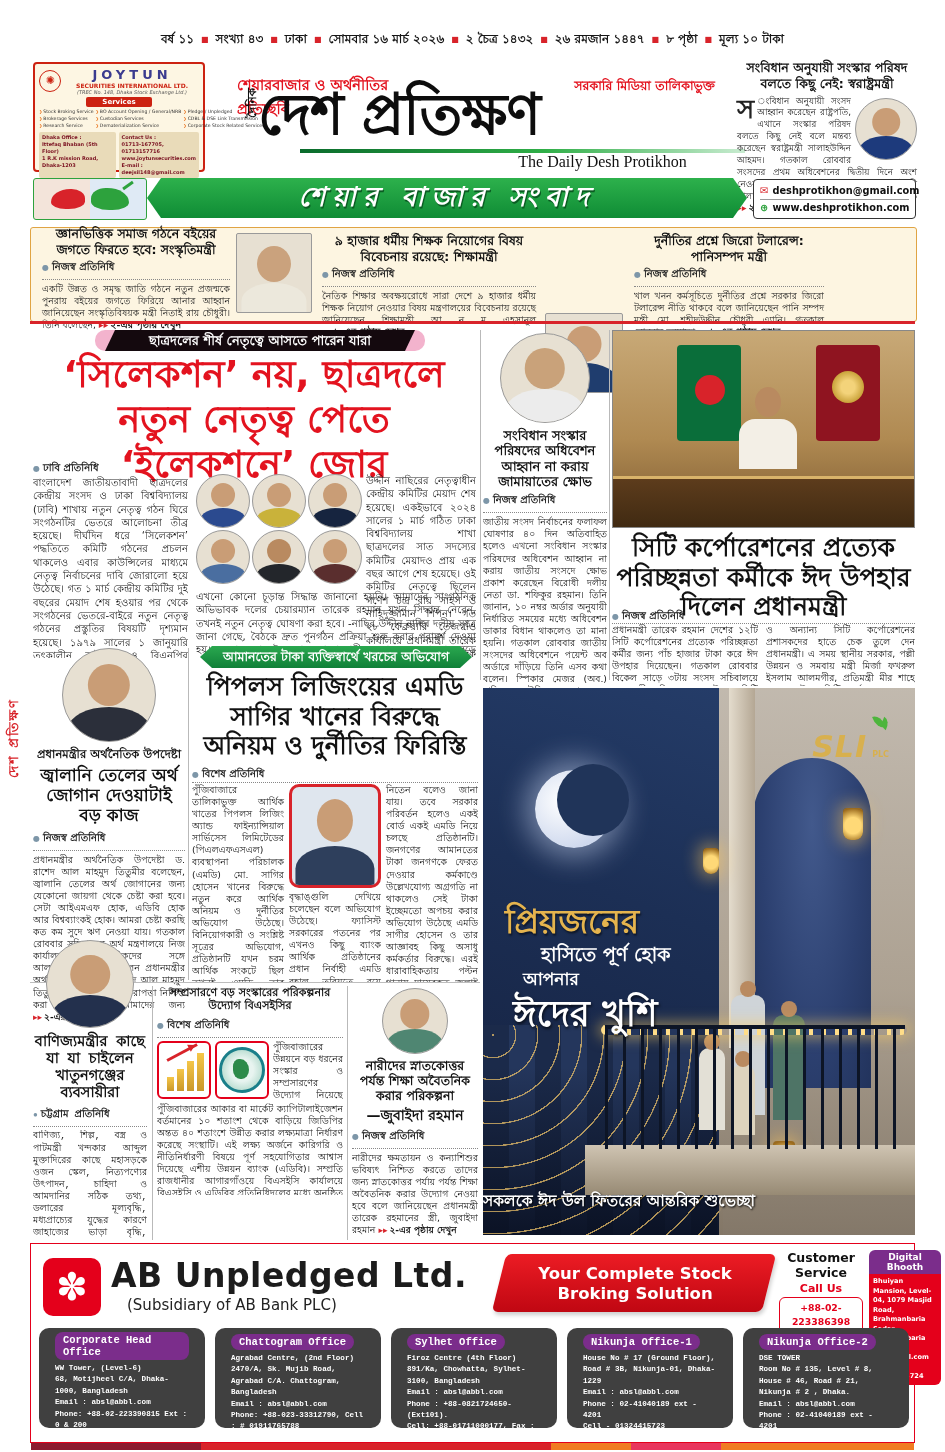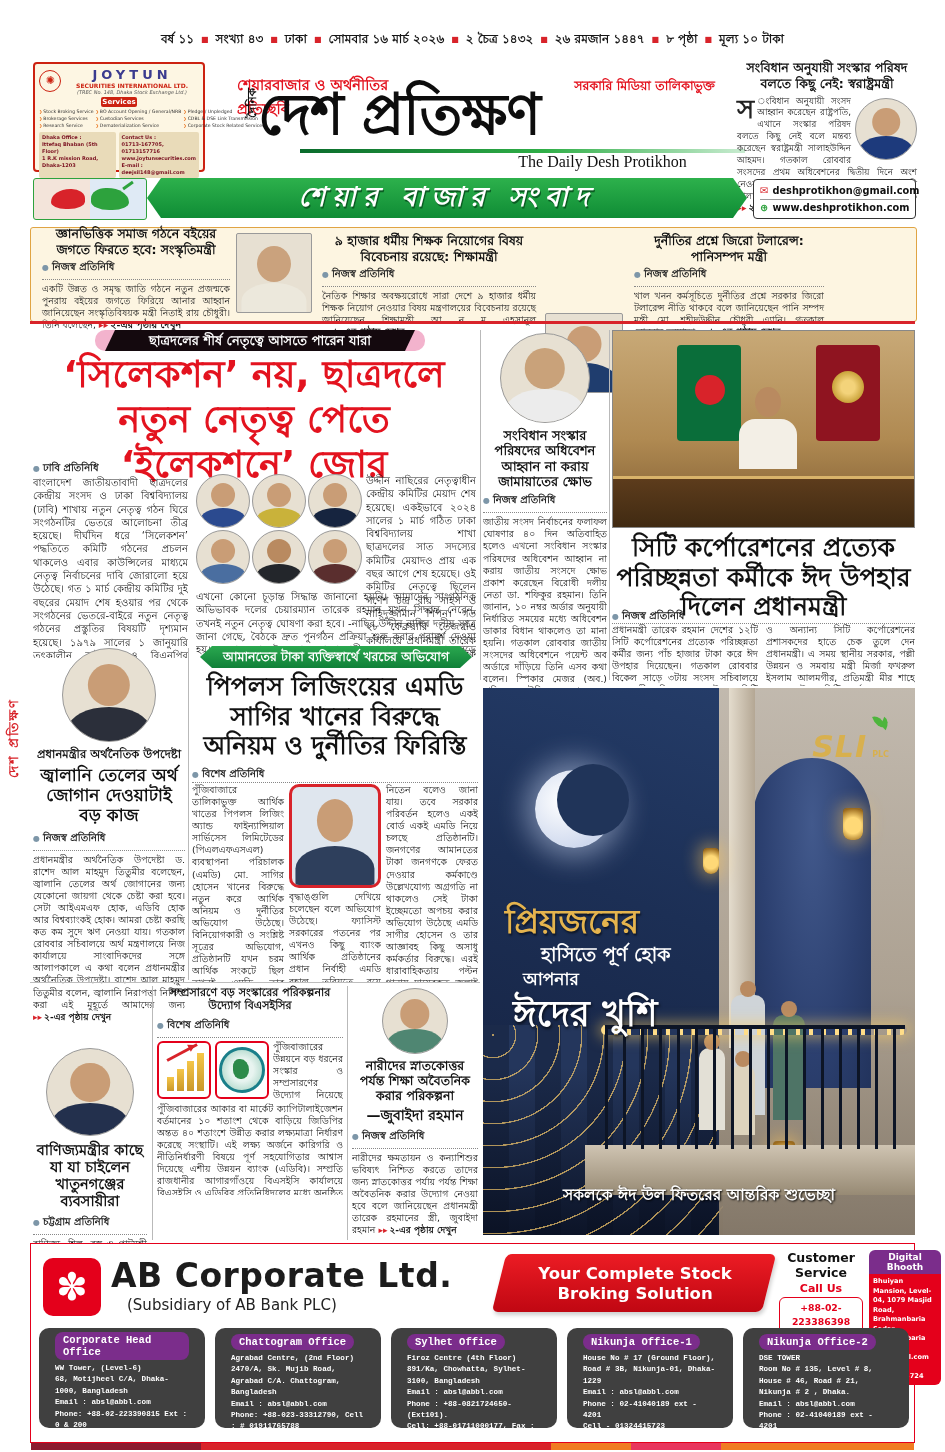--- a/index.html
+++ b/index.html
@@ -18,21 +18,21 @@
   .hlred{font-weight:700;text-align:center;line-height:1.22;color:#e3131f;}
   
   .dateline{top:30px;left:0;right:0;text-align:center;font-size:12px;font-weight:bold;color:#161616;}
   .dlseg+.dlseg::before{content:"■";color:#d8232a;font-size:8px;margin:0 7px;vertical-align:1px;}
   
   .joytun{left:33px;top:62px;width:172px;height:110px;border:2px solid #c21;border-radius:4px;
           background:#fdf6e3;padding:3px 4px;box-sizing:border-box;}
   .joy-name{color:#3b3b8f;font-weight:900;font-size:13px;letter-spacing:4px;text-align:center;}
   .joy-sub{color:#c21;font-size:6px;font-weight:bold;text-align:center;}
   .joy-trec{color:#555;font-size:5px;text-align:center;font-style:italic;}
-  .joy-svc-label{background:#c21;color:#fff;font-size:7px;font-weight:bold;width:36px;margin:2px auto;
+  .joy-svc-label{background:#c21;color:#fff;font-size:7px;font-weight:bold;width:66px;margin:2px auto;
                  text-align:center;border-radius:2px;padding:1px 0;}
   .joy-grid{display:flex;gap:2px;}
   .joy-grid ul{margin:0;padding:0;list-style:none;flex:1;}
   .joy-grid li{font-size:4.6px;color:#333;line-height:1.5;white-space:nowrap;overflow:hidden;}
   .joy-grid li::before{content:"❯";color:#e87722;margin-right:1px;font-size:4px;}
   .joy-bottom{display:flex;gap:3px;margin-top:2px;}
   .joy-box{background:#e9dbb9;border-radius:2px;flex:1;padding:2px 3px;color:#7a1020;font-size:5px;line-height:1.4;font-weight:bold;}
   
   .tagline{left:237px;top:74px;width:180px;color:#e3131f;font-weight:800;font-size:14.5px;}
   .listed{left:555px;top:77px;width:160px;color:#e3131f;font-weight:800;font-size:12.5px;text-align:right;}
@@ -144,21 +144,21 @@
            background:repeating-radial-gradient(circle at 10px 10px,#f5c86a 0 1.2px,transparent 1.5px 22px);opacity:.7;}
   .sli-logo{position:absolute;right:26px;top:26px;text-align:right;}
   .sli-logo .leaf{display:inline-block;width:10px;height:14px;background:#4db53c;border-radius:0 100% 0 100%;transform:rotate(-18deg);}
   .sli-logo .leaf2{width:8px;height:11px;transform:rotate(30deg);margin-left:-3px;}
   .sli-word{color:#d8b04e;font-size:30px;font-weight:900;font-style:italic;letter-spacing:1px;line-height:.9;}
   .sli-plc{color:#d8b04e;font-size:8px;font-weight:bold;}
   .sli-t1{position:absolute;left:22px;top:208px;color:#e5b44e;font-size:33px;font-weight:900;text-shadow:1px 2px 2px #00000088;}
   .sli-t2{position:absolute;left:58px;top:252px;color:#fff;font-size:19px;font-weight:800;}
   .sli-t3{position:absolute;left:40px;top:278px;color:#fff;font-size:17px;font-weight:800;}
   .sli-t4{position:absolute;left:30px;top:298px;color:#fff;font-size:36px;font-weight:900;text-shadow:1px 2px 3px #000000aa;}
-  .sli-foot{position:absolute;left:0;bottom:26px;width:100%;text-align:center;color:#fff;font-size:15.5px;font-weight:900;
+  .sli-foot{position:absolute;left:0;bottom:20px;width:100%;text-align:left;color:#fff;font-size:15.5px;font-weight:900;
             text-shadow:1px 1px 2px #000;margin-top:30px;}
   
   .ab{left:30px;top:1243px;width:885px;height:200px;border:1px solid #e4001b;box-sizing:border-box;background:#fff;}
   .ab-logo{position:absolute;left:12px;top:14px;width:58px;height:58px;background:#e4001b;border-radius:10px;
            color:#fff;font-size:38px;line-height:58px;text-align:center;font-weight:bold;}
   .ab-brand{position:absolute;left:80px;top:12px;font-size:33px;font-weight:700;color:#1c1c1c;letter-spacing:.5px;}
   .ab-sub{position:absolute;left:96px;top:52px;font-size:15px;color:#222;}
   .ab-banner{position:absolute;left:468px;top:10px;width:270px;height:58px;background:linear-gradient(180deg,#ec1c24,#c00712);
              transform:skewX(-14deg);border-radius:6px;box-shadow:2px 3px 4px #00000033;}
   .ab-banner span{display:block;transform:skewX(14deg);color:#fff;font-weight:800;font-size:16.5px;text-align:center;
@@ -419,21 +419,21 @@
     <div class="sli-t2">হাসিতে পূর্ণ হোক</div>
     <div class="sli-t3">আপনার</div>
     <div class="sli-t4">ঈদের খুশি</div>
     <div class="sli-foot">সকলকে ঈদ উল ফিতরের আন্তরিক শুভেচ্ছা</div>
   </div>
 
   <div class="abs hrule" style="left:30px;top:982px;width:450px;"></div>
   <div class="abs vrule" style="left:152px;top:986px;height:254px;"></div>
   <div class="abs vrule" style="left:347px;top:986px;height:254px;"></div>
 
-  <div class="abs" style="left:33px;top:1048px;width:114px;">
+  <div class="abs" style="left:33px;top:940px;width:114px;font-family:Liberation Mono, monospace;">
     <div class="portrait" style="width:86px;height:86px;margin:0 auto;--s:#23304d;"></div>
     <div class="hl" style="font-size:14.5px;margin-top:6px;">বাণিজ্যমন্ত্রীর কাছে যা যা চাইলেন খাতুনগঞ্জের ব্যবসায়ীরা</div>
     <div class="byline" style="margin-top:4px;"><span class="dot">●</span><span>চট্টগ্রাম প্রতিনিধি</span></div>
     <div class="drule"></div>
     <div class="bt9" style="height:108px;overflow:hidden;">
       <span>বাণিজ্য, শিল্প, বস্ত্র ও পাটমন্ত্রী খন্দকার আব্দুল মুক্তাদিরের কাছে মহাসড়কে ওজন স্কেল, নিত্যপণ্যের উৎপাদন, চাহিদা ও আমদানির সঠিক তথ্য, ডলারের মূল্যবৃদ্ধি, মধ্যপ্রাচ্যের যুদ্ধের কারণে জাহাজের ভাড়া বৃদ্ধি, আয়কর সমস্যা, চাঁদা, ঘুষসহ নানা বিষয়ে সহায়তা চেয়েছেন</span>
       
     </div>
   </div>
 
@@ -469,21 +469,21 @@
     <div class="byline" style="margin-top:4px;"><span class="dot">●</span><span>নিজস্ব প্রতিনিধি</span></div>
     <div class="drule"></div>
     <div class="bt9" style="height:86px;overflow:hidden;">
       <span>নারীদের ক্ষমতায়ন ও কন্যাশিশুর ভবিষ্যৎ নিশ্চিত করতে তাদের জন্য স্নাতকোত্তর পর্যায় পর্যন্ত শিক্ষা অবৈতনিক করার উদ্যোগ নেওয়া হবে বলে জানিয়েছেন প্রধানমন্ত্রী তারেক রহমানের স্ত্রী, জুবাইদা রহমান</span>
       <span class="jump" style="font-size:9px;"><span class="jarr">▸▸</span><span>২-এর পৃষ্ঠায় দেখুন</span></span>
     </div>
   </div>
 
   <div class="abs ab">
     <div class="ab-logo">✽</div>
-    <div class="ab-brand">AB Corporate Ltd.</div>
+    <div class="ab-brand">AB Unpledged Ltd.</div>
     <div class="ab-sub">(Subsidiary of AB Bank PLC)</div>
     <div class="ab-banner">
         <span>Your Complete Stock Broking Solution</span>
       </div>
     <div class="ab-cs">
       <div class="ab-cs-t">Customer Service</div>
       <div class="ab-call">Call Us</div>
       <div class="ab-phones">
         <div>+88-02-223386398</div>
         <div>+88-02-2223390815</div>

